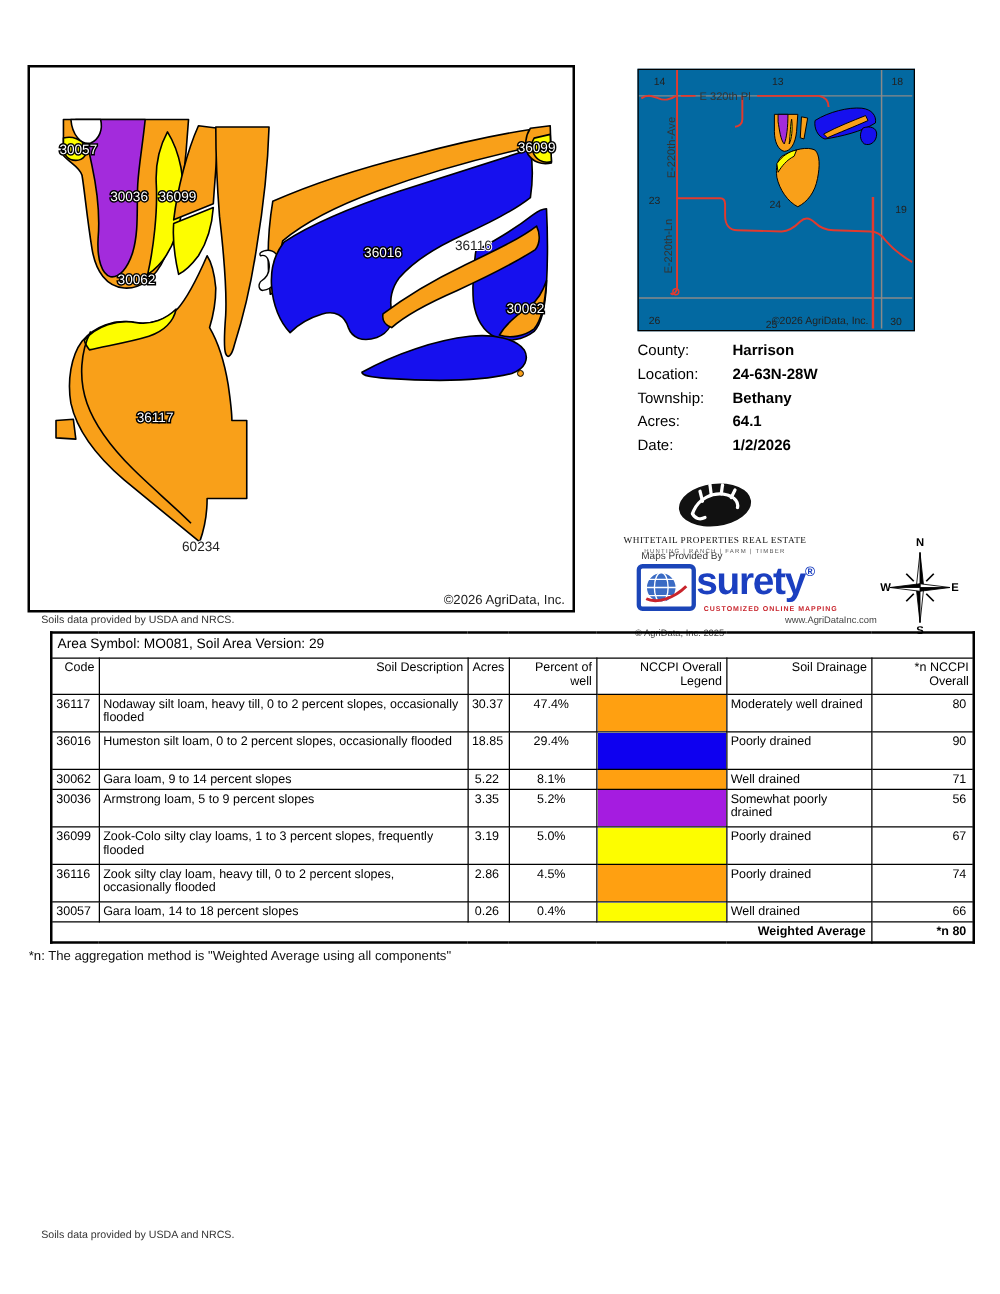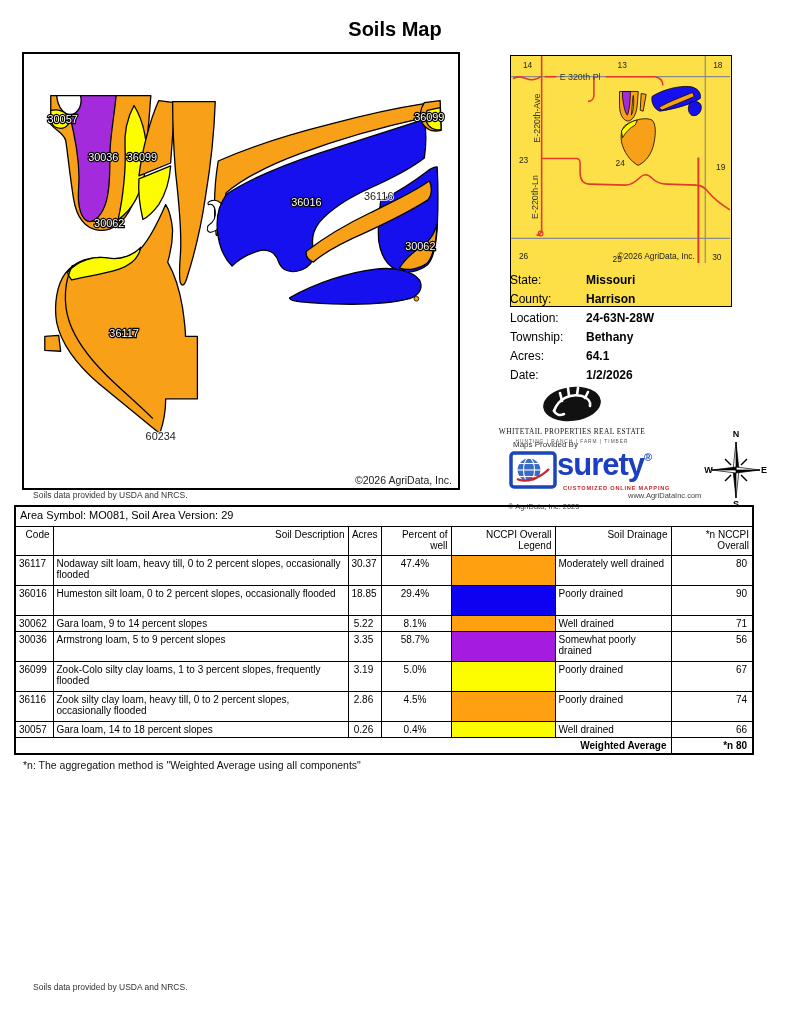--- a/index.html
+++ b/index.html
@@ -12,21 +12,21 @@
   #mapbox{left:22px;top:52px;width:438px;height:438px;border:2px solid #000;box-sizing:border-box;background:#fff;}
   #mapbox svg{display:block;width:434px;height:434px;}
   .maplabel{font-family:"Liberation Sans",sans-serif;font-size:11px;fill:#fff;stroke:#000;
             stroke-width:2.4px;paint-order:stroke;text-anchor:middle;font-weight:500;}
   .maplabel.dark{fill:#222;stroke:#fff;stroke-width:1.6px;}
   #map-cr{right:6px;bottom:2px;font-size:10.5px;color:#222;}
   .smallnote{font-size:8.5px;color:#333;}
   #note-top{left:33px;top:490px;}
   #note-bottom{left:33px;top:982px;}
   
-  #insetbox{left:510px;top:55px;width:222px;height:252px;border:1.5px solid #000;box-sizing:border-box;background:#fde047;}
+  #insetbox{left:510px;top:55px;width:222px;height:210px;border:1.5px solid #000;box-sizing:border-box;background:#0369a1;}
   #insetbox svg{display:block;width:219px;height:207px;}
   .inset-num{font-size:8.5px;fill:#222;}
   .inset-road{font-size:9px;fill:#333;}
   .inset-cr{font-size:8.5px;fill:#222;}
   
   #info{left:510px;top:271px;width:250px;font-size:12px;}
   .info-row{display:flex;height:19px;line-height:19px;}
   .info-label{width:76px;}
   .info-value{font-weight:bold;}
   
@@ -34,21 +34,21 @@
   #wt-name{font-family:"Liberation Serif","DejaVu Serif",serif;font-size:7.4px;letter-spacing:.4px;color:#111;margin-top:1px;}
   #wt-tag{font-size:4.8px;letter-spacing:1px;color:#555;margin-top:3px;}
   #mpb{left:513px;top:440px;font-size:8px;color:#333;}
   #surety-name{left:557px;top:447px;font-size:31px;font-weight:bold;color:#1b3fc0;letter-spacing:-1px;}
   #surety-reg{font-size:11px;vertical-align:14px;letter-spacing:0;}
   #surety-tag{left:563px;top:485px;font-size:5.6px;font-weight:bold;color:#c8242c;letter-spacing:.8px;}
   #agridata-cr{left:508px;top:502px;font-size:7.5px;color:#444;}
   #agridata-url{left:628px;top:491px;font-size:7.5px;color:#444;}
   .compass-letter{font-size:9px;fill:#000;text-anchor:middle;font-weight:bold;}
   
-  #tablewrap{left:14px;top:505px;}
+  #tablewrap{left:40px;top:505px;}
   table{border-collapse:collapse;table-layout:fixed;width:738px;border:2px solid #000;
         font-size:10px;}
   td,th{border:1px solid #000;vertical-align:top;padding:2px 3px;overflow:hidden;}
   .caption-row td{font-size:11px;height:15px;padding:2px 4px;}
   .head-row th{font-weight:normal;text-align:right;height:24px;padding:2px 3px;}
   tbody tr{height:30px;}
   tbody tr:nth-child(3){height:15px;}
   tbody tr:nth-child(7){height:16px;}
   .c-num{text-align:center;padding-right:5px;}
   .c-legend{padding:0;}
@@ -57,21 +57,20 @@
   tfoot td{font-weight:bold;height:11px;}
   .wa{text-align:right;padding-right:4px;}
   .wa-val{text-align:right;padding-right:5px;}
   #footnote{left:23px;top:759px;font-size:10.5px;color:#111;}
 </style>
 </head>
 <body>
 
 <div id="page">
 
-  <div class="abs" id="title">Soils Map</div>
 
   <div class="abs" id="mapbox">
     <svg viewBox="0 0 438 438">
       <g stroke="#000" stroke-width="1.3" stroke-linejoin="round">
 
         <path class="fill-orange" d="M27,42 L128,42 L126,68 C123,100 117,133 109,153 C101,171 88,179 76,178 C62,177 53,165 50,146 C46,121 44,99 42,87 C40,80 32,77 27,71 Z" fill="#f9a019"></path>
         <path class="fill-purple" d="M37,42 L93,42 C91,62 88,78 87,94 C86,113 88,132 83,149 C79,162 72,170 65,169 C58,167 54,155 55,138 C57,114 53,93 50,79 C48,67 43,55 39,48 Z" fill="#a32bdc"></path>
         <path class="fill-white" d="M33,42 L57,42 C59,50 56,58 49,61 C41,63 34,54 33,42 Z" fill="#ffffff"></path>
         <path class="fill-yellow" d="M27,57 C34,55 42,58 45,64 C47,70 43,75 37,75 C30,75 27,70 27,63 Z" fill="#fdfd00"></path>
         <path class="fill-yellow" d="M111,52 C121,68 126,92 123,114 C119,140 109,158 95,167 C100,145 103,116 102,95 C101,78 105,63 111,52 Z" fill="#fdfd00"></path>
@@ -158,24 +157,20 @@
           <text x="204" y="207" class="inset-num">30</text>
           <text x="70" y="24" class="inset-road" text-anchor="middle">E 320th Pl</text>
           <text x="29" y="63" class="inset-road" text-anchor="middle" transform="rotate(-90 29 63)">E-220th-Ave</text>
           <text x="27" y="143" class="inset-road" text-anchor="middle" transform="rotate(-90 27 143)">E-220th-Ln</text>
           <text x="108" y="206" class="inset-cr">©2026 AgriData, Inc.</text>
         </g>
     </svg>
   </div>
 
   <div class="abs" id="info">
-  <div class="info-row">
-    <span class="info-label">State:</span>
-    <span class="info-value">Missouri</span>
-  </div>
 
   <div class="info-row">
     <span class="info-label">County:</span>
     <span class="info-value">Harrison</span>
   </div>
 
   <div class="info-row">
     <span class="info-label">Location:</span>
     <span class="info-value">24-63N-28W</span>
   </div>
@@ -307,21 +302,21 @@
     <td class="c-num">8.1%</td>
     <td class="c-legend" style="background: rgb(255, 160, 17);"></td>
     <td class="c-drain">Well drained</td>
     <td class="c-nccpi">71</td>
   </tr>
 
   <tr>
     <td class="c-code">30036</td>
     <td class="c-desc">Armstrong loam, 5 to 9 percent slopes</td>
     <td class="c-num">3.35</td>
-    <td class="c-num">58.7%</td>
+    <td class="c-num">5.2%</td>
     <td class="c-legend" style="background: rgb(165, 28, 224);"></td>
     <td class="c-drain">Somewhat poorly drained</td>
     <td class="c-nccpi">56</td>
   </tr>
 
   <tr>
     <td class="c-code">36099</td>
     <td class="c-desc">Zook-Colo silty clay loams, 1 to 3 percent slopes, frequently flooded</td>
     <td class="c-num">3.19</td>
     <td class="c-num">5.0%</td>

